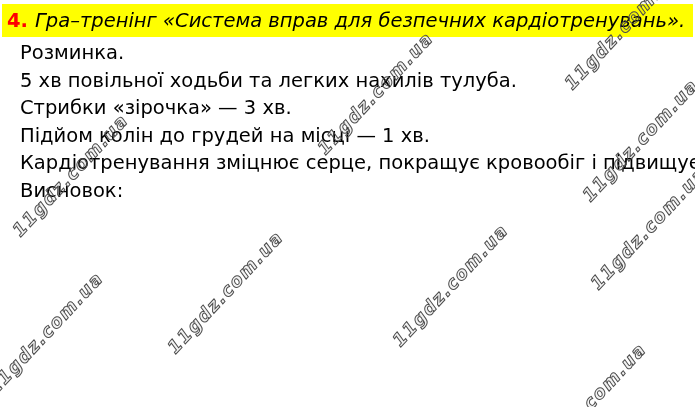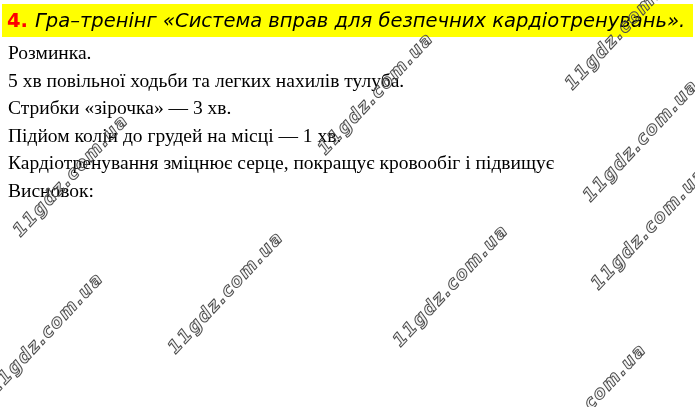--- a/index.html
+++ b/index.html
@@ -21,23 +21,22 @@
     white-space:nowrap;
     z-index:1;
   }
   .title-num{
     color:#ff0000;font-weight:700;font-style:normal;
     margin-right:7px;
   }
   .title-text{font-style:italic;}
   
   .body-lines{
-    position:absolute;left:8px;top:39px;right:0;
+    position:absolute;left:20px;top:39px;right:0;
     z-index:1;
-    font-family:Liberation Serif, serif;
   }
   .ln{
     height:27.5px;line-height:27.5px;
     white-space:nowrap;
   }
   
   .wm{
     position:absolute;
     font-family:"DejaVu Sans","Liberation Sans",sans-serif;
     font-weight:700;font-style:italic;

